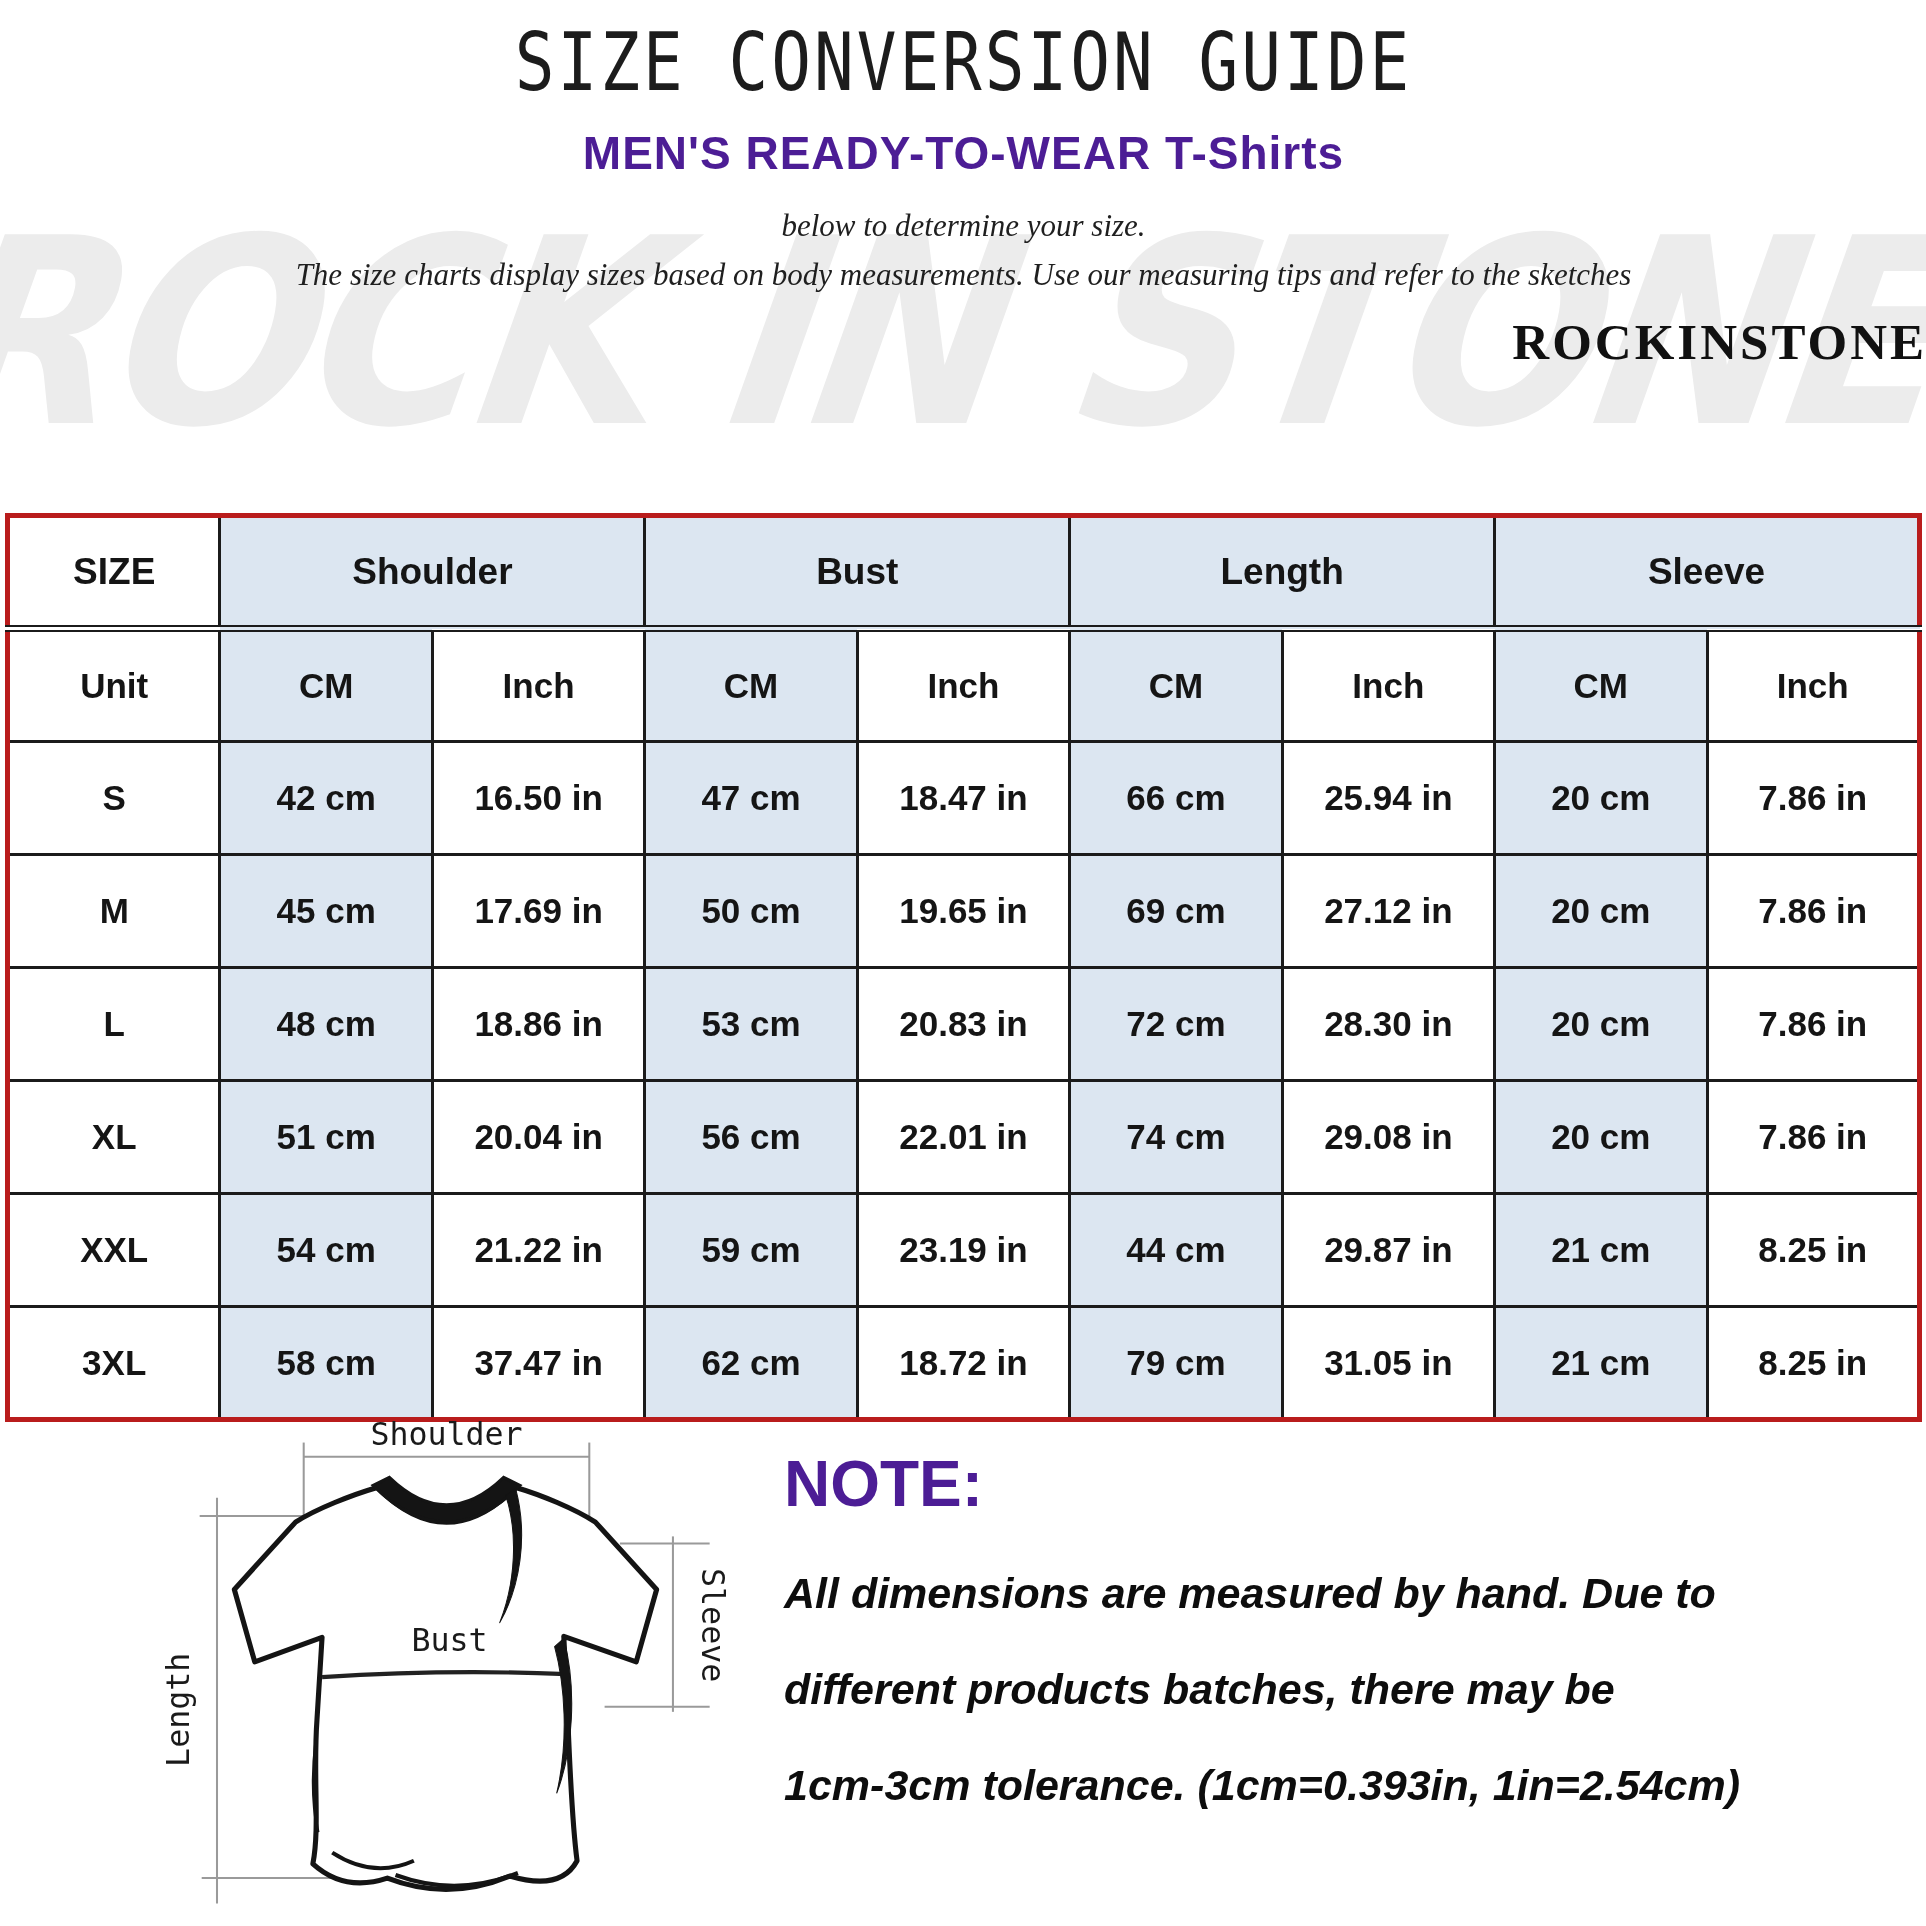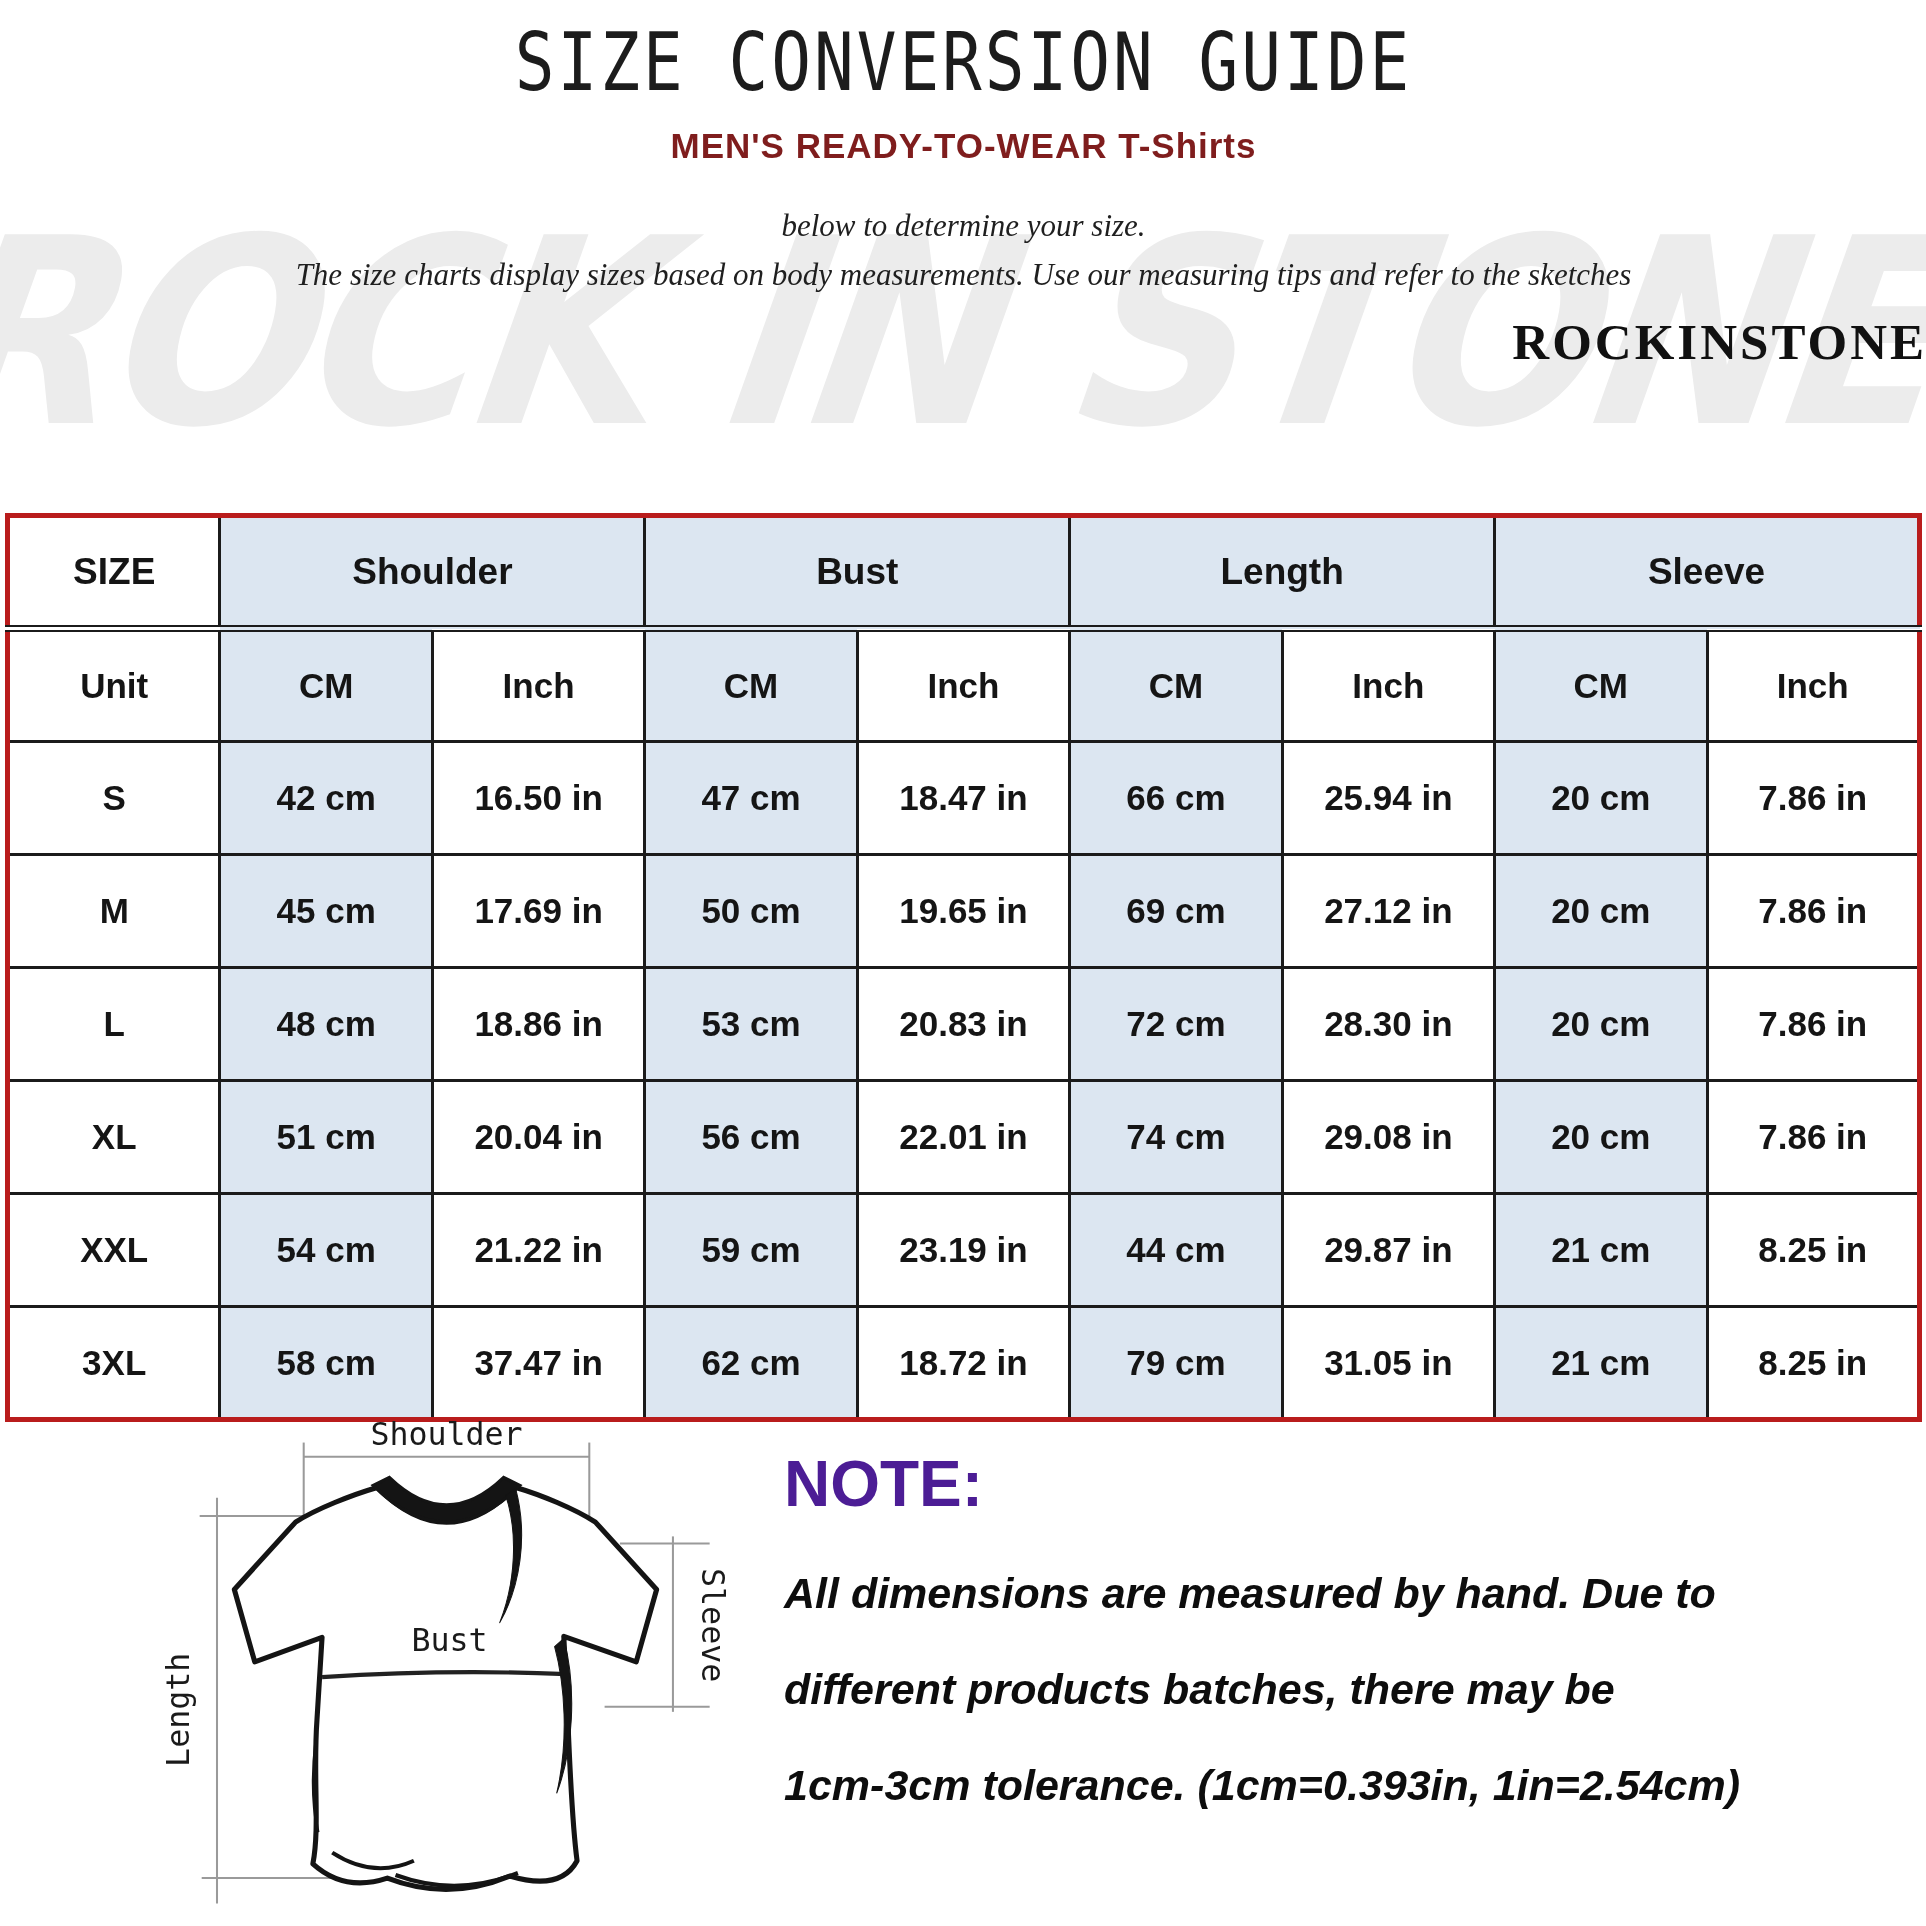--- a/index.html
+++ b/index.html
@@ -33,22 +33,22 @@
     font-size:66px;
     letter-spacing:3px;
     color:#1c1c1c;
     transform:scaleY(1.22);
     transform-origin:center top;
     white-space:nowrap;
   }
   .subtitle {
     position:absolute; top:126px; left:0; width:100%;
     text-align:center;
-    font-size:35px; font-weight:bold; letter-spacing:1px;
-    color:#7f1d1d;
+    font-size:46px; font-weight:bold; letter-spacing:1px;
+    color:#4c1d95;
   }
   .desc {
     position:absolute; top:201px; left:0; width:100%;
     text-align:center;
     font-family:"Liberation Serif", serif;
     font-style:italic;
     font-size:31px;
     line-height:49px;
     color:#1f1f1f;
   }

